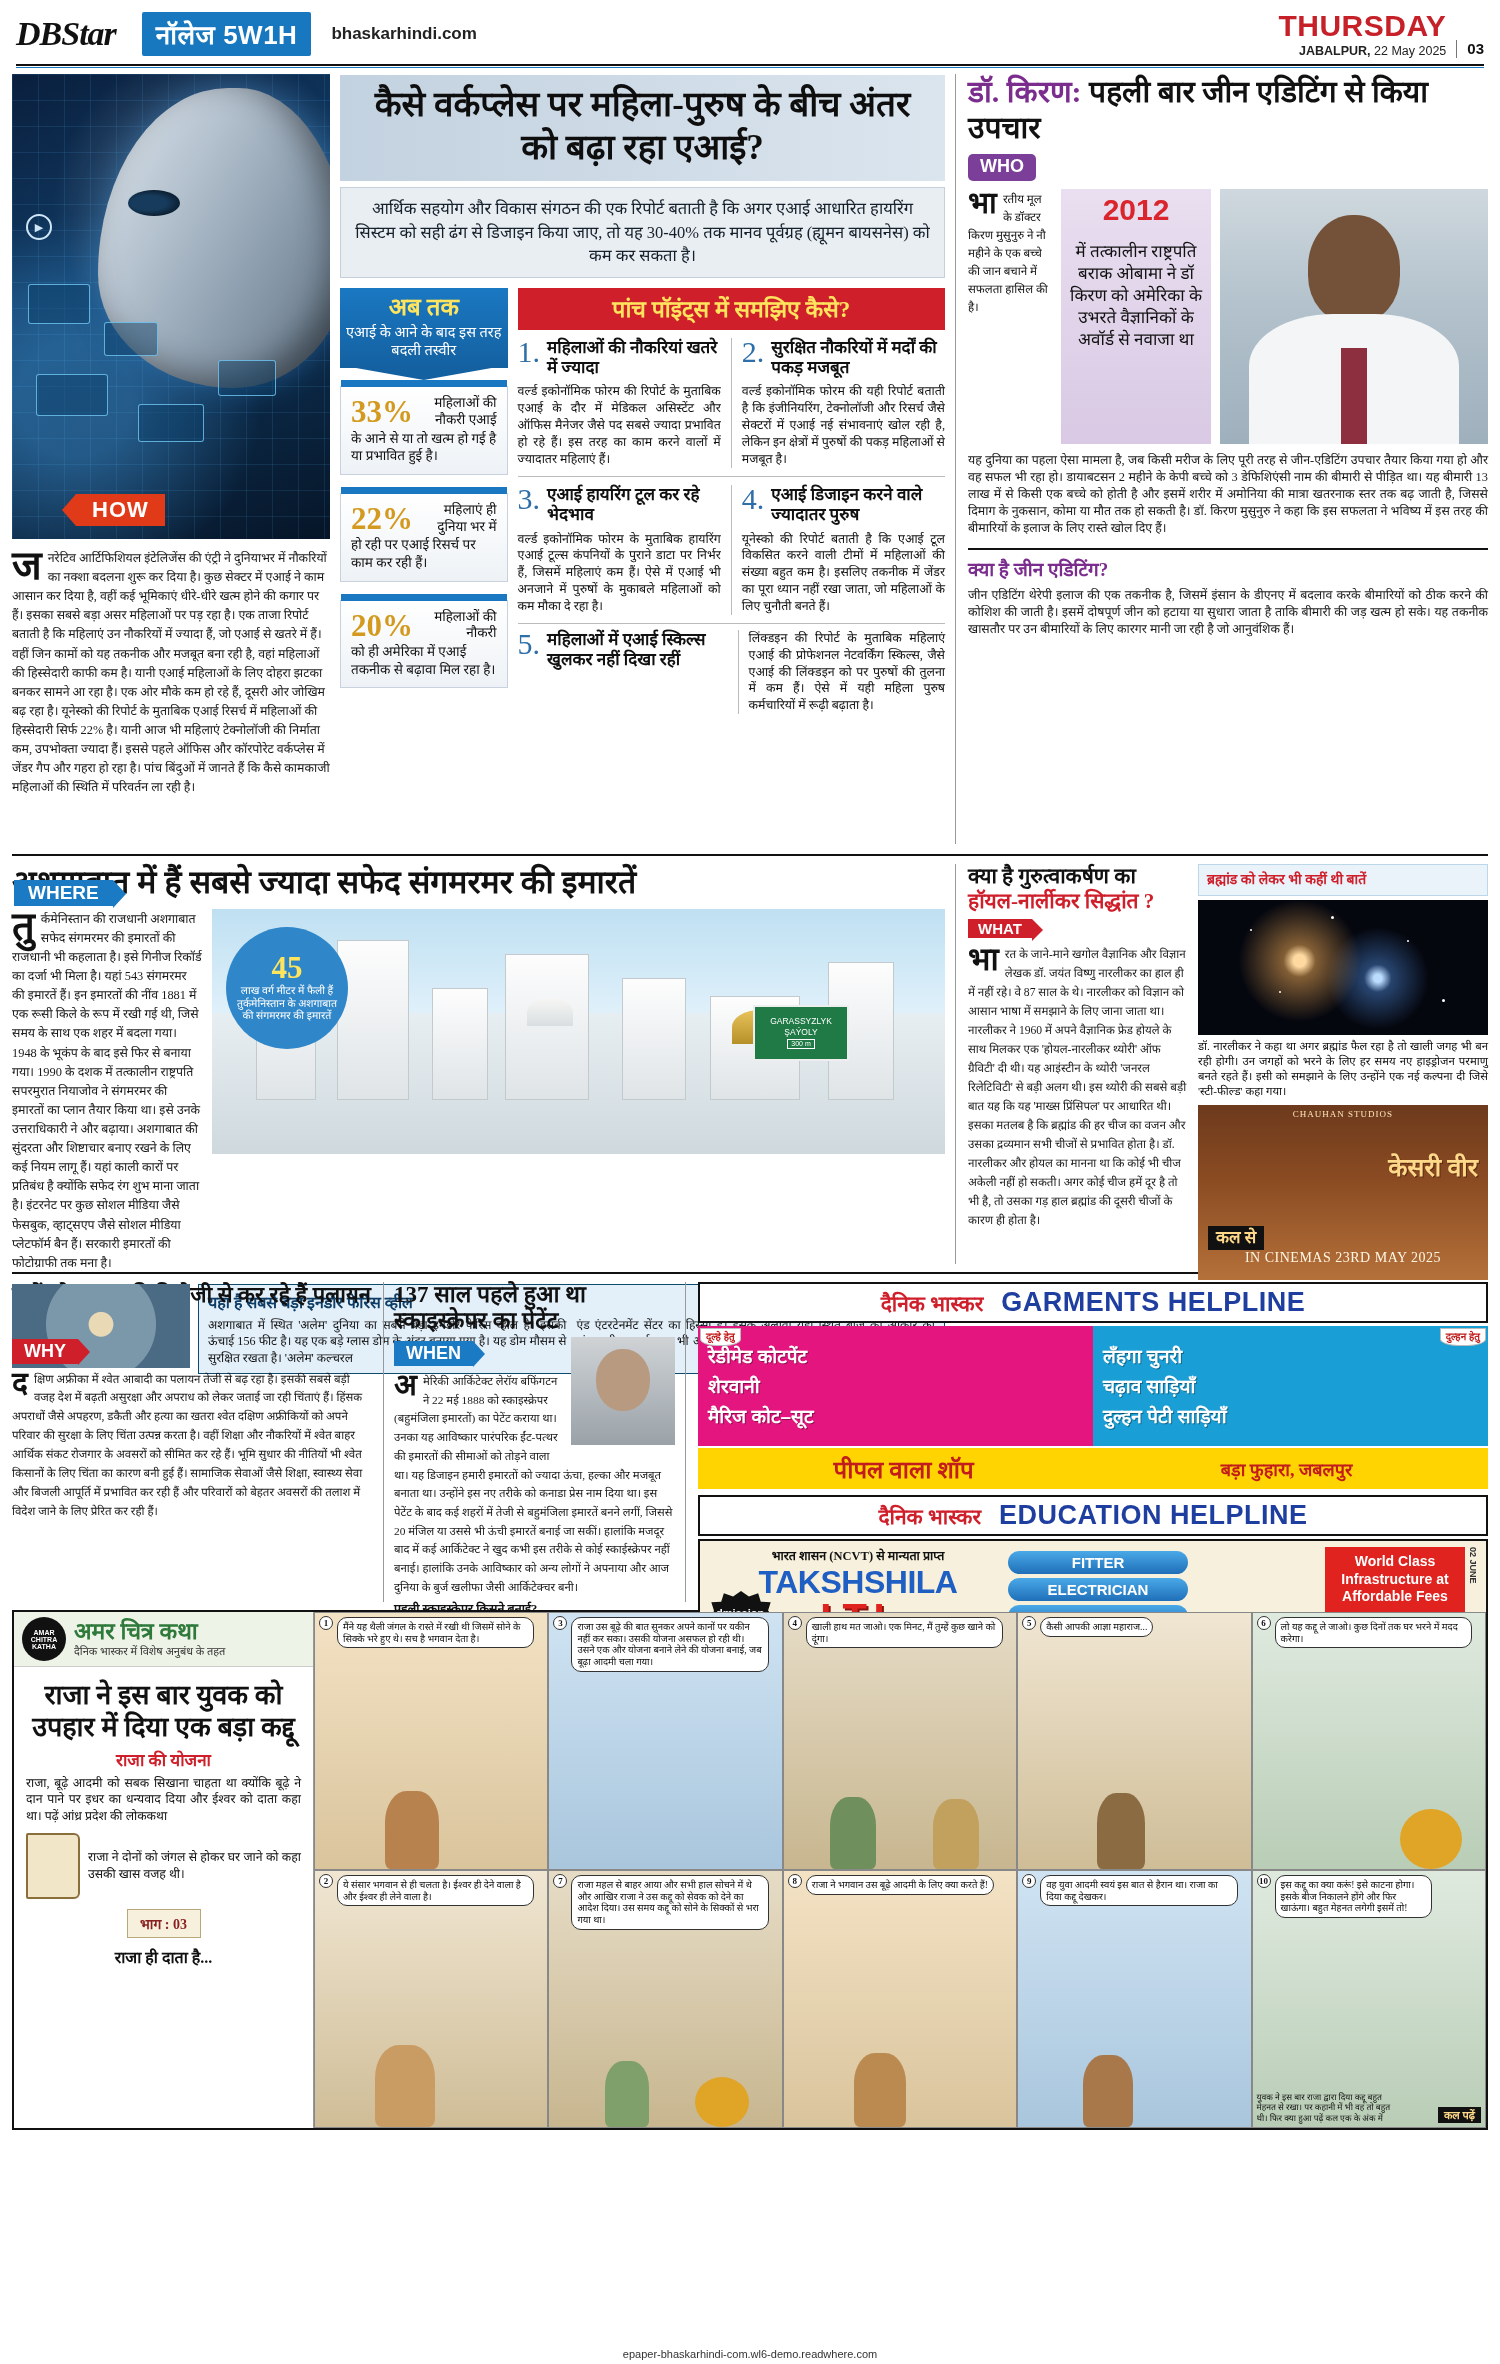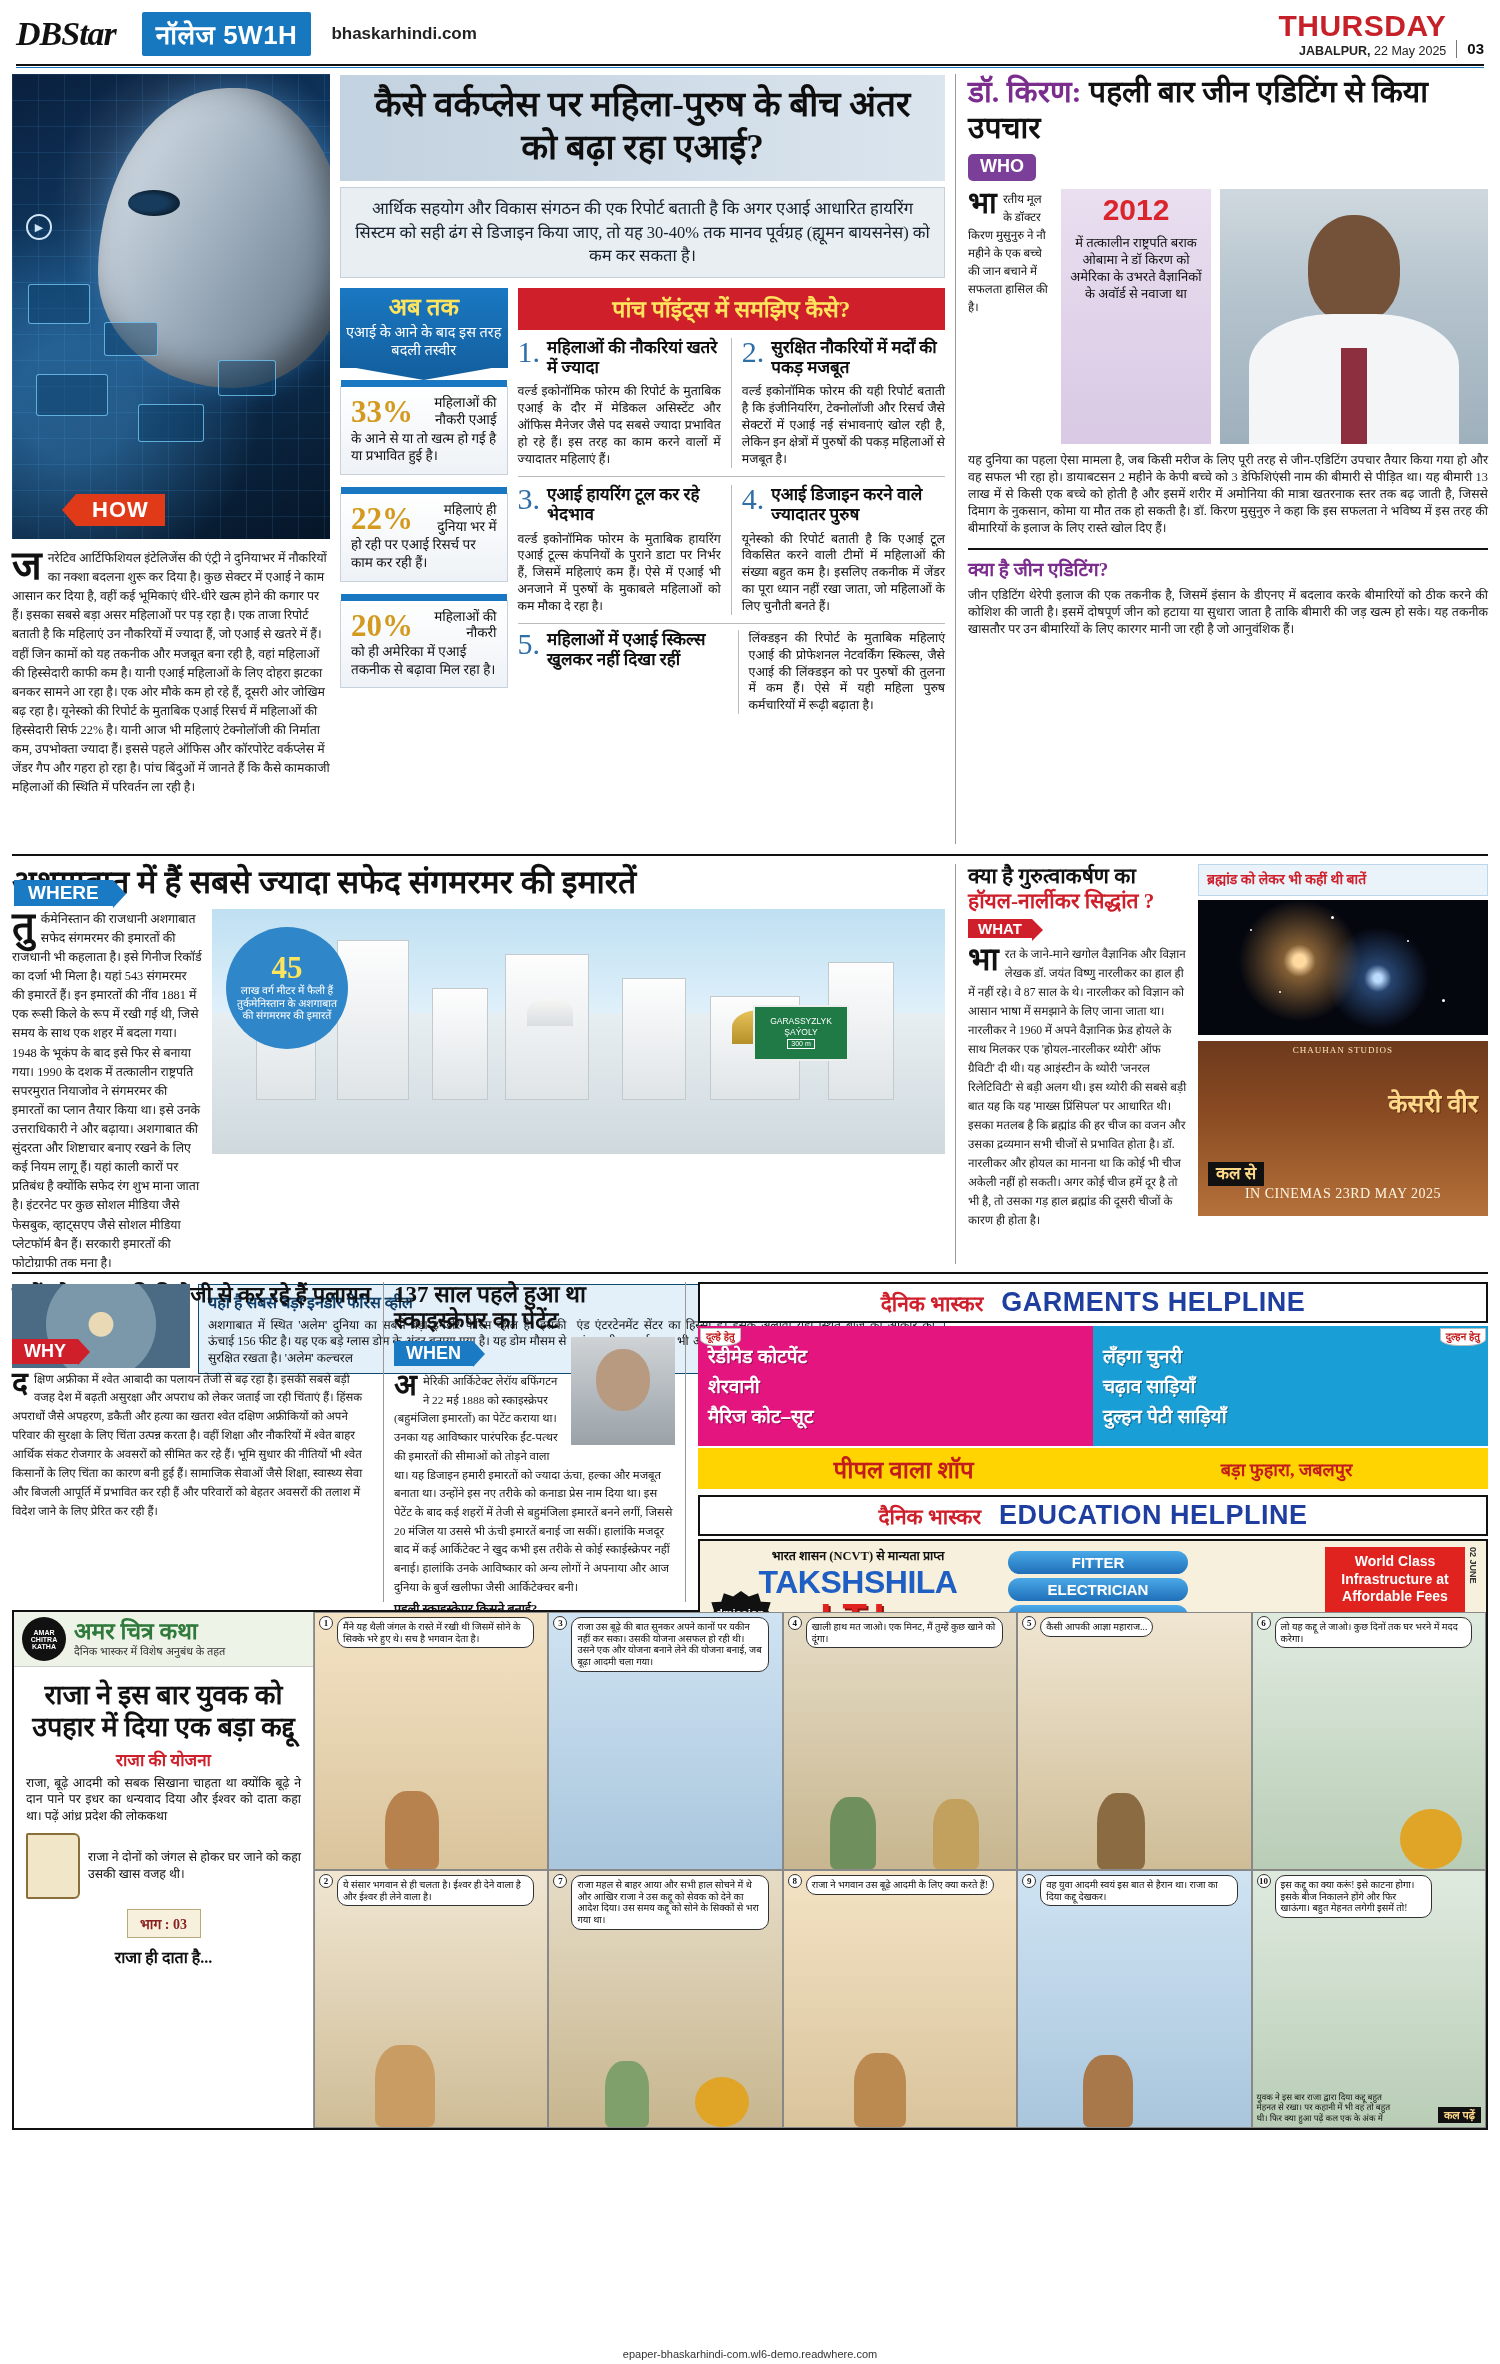--- a/index.html
+++ b/index.html
@@ -105,21 +105,21 @@
   .dropcap { float: left; font-family:"Liberation Serif",serif; font-weight: bold; font-size: 40px; line-height: .82; margin: 2px 6px 0 0; color: #111; }
 
   
   .kiran-h { font-family:"Liberation Serif",serif; font-weight:bold; font-size: 30px; line-height: 1.2; }
   .kiran-h .purple { color: #7b2d8e; }
   .who-badge { background: #7b3f99; color:#fff; font-family:"Liberation Sans",sans-serif; font-weight:bold; font-size: 18px; padding: 2px 12px 4px; border-radius: 5px; display:inline-block; margin-top: 8px; }
   .k-row { display: flex; margin-top: 8px; gap: 9px; }
   .k-col1 { width: 84px; }
   .k-2016 { width: 150px; background: linear-gradient(180deg,#e9dff0,#d9c9e4); padding: 6px 8px 8px; text-align:center; }
   .k-2016 .y { font-family:"Liberation Sans",sans-serif; font-weight:bold; font-size: 30px; color:#d9252b; line-height:1; }
-  .k-2016 .d { font-size: 13px; line-height: 1.3; margin-top: 10px; text-align:center; }
+  .k-2016 .d { font-size: 17px; line-height: 1.3; margin-top: 16px; text-align:center; }
   .doc-photo { flex:1; height: 255px; background:
       radial-gradient(circle at 50% 26%, #6a4b33 0 14%, rgba(0,0,0,0) 15%),
       linear-gradient(180deg,#cfd8de 0%, #b3c2cc 45%, #9fb0bd 100%);
       position: relative; overflow:hidden; }
   .doc-photo .head { position:absolute; left:50%; transform:translateX(-50%); top: 26px; width: 92px; height: 108px; background: #74523a; border-radius: 48% 48% 44% 44%; }
   .doc-photo .coat { position:absolute; left:50%; transform:translateX(-50%); bottom: 0; width: 210px; height: 130px; background: #f3f5f7; border-radius: 40% 40% 0 0; }
   .doc-photo .tie { position:absolute; left:50%; transform:translateX(-50%); bottom: 0; width: 26px; height: 96px; background: #8d2f3f; }
   .k-sub { background:#ffffff; border-top: 2px solid #111; margin-top: 10px; padding-top: 6px; }
   .k-sub h3 { font-family:"Liberation Serif",serif; font-weight:bold; font-size: 19px; color:#7b2d8e; }
 
@@ -435,20 +435,21 @@
         <div class="brahmand-box">
           <h4>ब्रह्मांड को लेकर भी कहीं थी बातें</h4>
         </div>
         <div class="space-photo" style="margin-top:4px;">
           <div class="star" style="left:18%;top:22%;width:2px;height:2px;"></div>
           <div class="star" style="left:46%;top:12%;width:3px;height:3px;"></div>
           <div class="star" style="left:72%;top:30%;width:2px;height:2px;"></div>
           <div class="star" style="left:28%;top:68%;width:2px;height:2px;"></div>
           <div class="star" style="left:84%;top:74%;width:3px;height:3px;"></div>
         </div>
+        <div style="font-size:11.4px;line-height:1.32;margin-top:4px;text-align:justify;">डॉ. नारलीकर ने कहा था अगर ब्रह्मांड फैल रहा है तो खाली जगह भी बन रही होगी। उन जगहों को भरने के लिए हर समय नए हाइड्रोजन परमाणु बनते रहते हैं। इसी को समझाने के लिए उन्होंने एक नई कल्पना दी जिसे 'स्टी-फील्ड' कहा गया।</div>
         <div class="movie-ad" style="margin-top:6px;">
           <div style="position:absolute;left:0;right:0;top:4px;text-align:center;font-size:9px;letter-spacing:1px;color:#ffe7bd;">CHAUHAN STUDIOS</div>
           <div class="title">केसरी वीर</div>
           <div class="kal">कल से</div>
           <div class="rel">IN CINEMAS 23RD MAY 2025</div>
         </div>
       </div>
     </div>
   </div>
 

